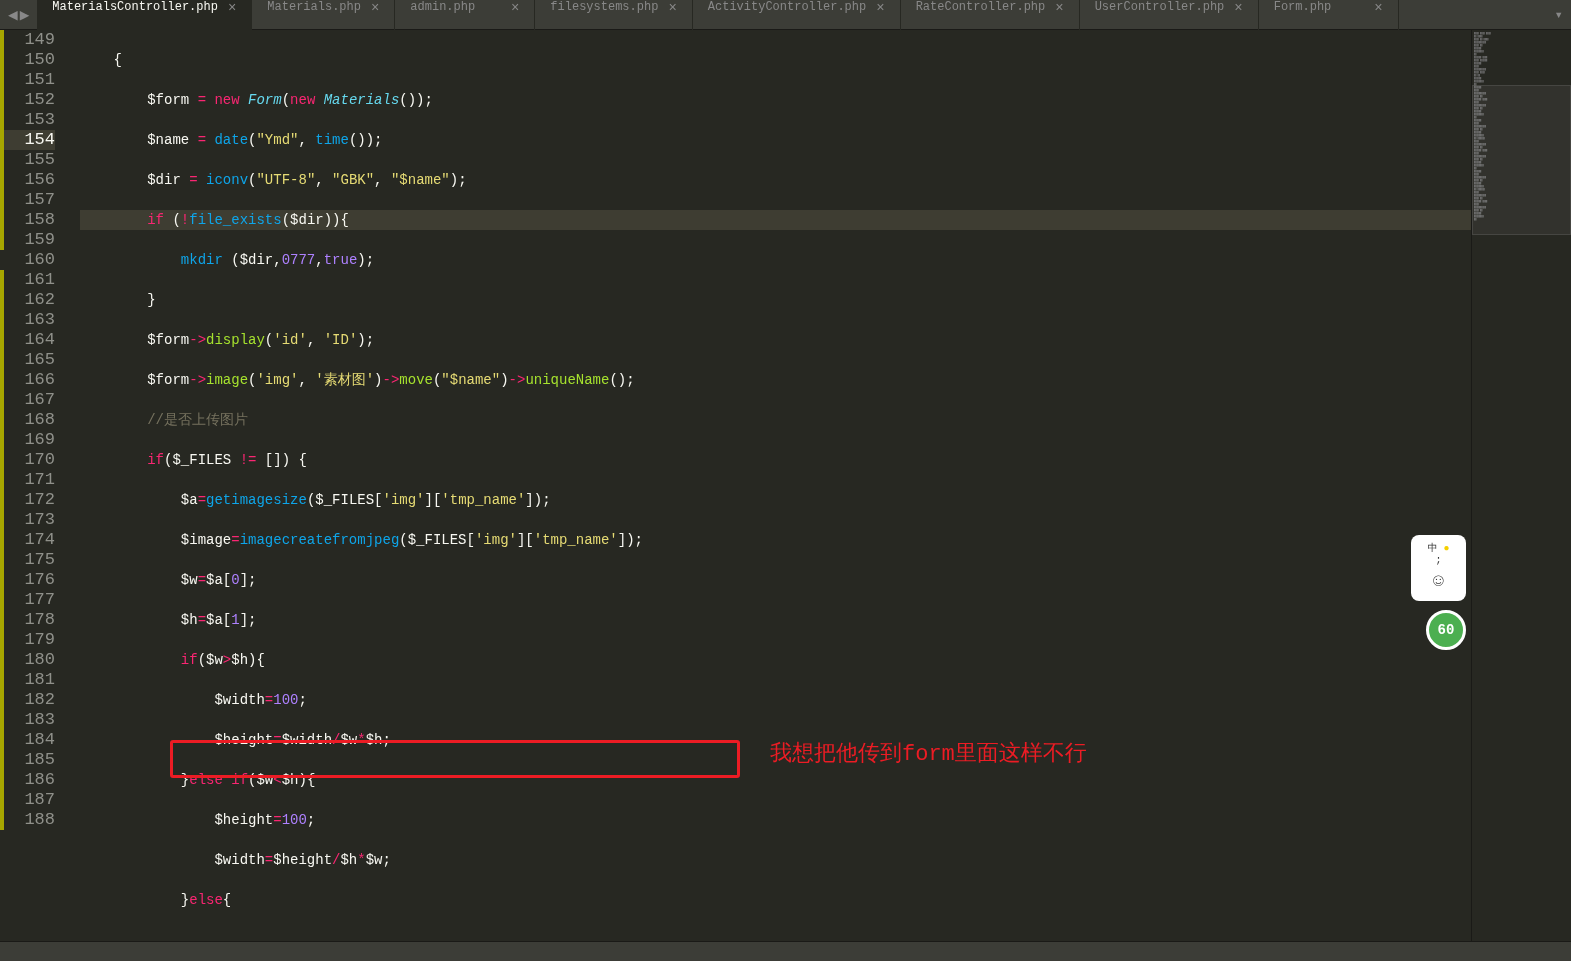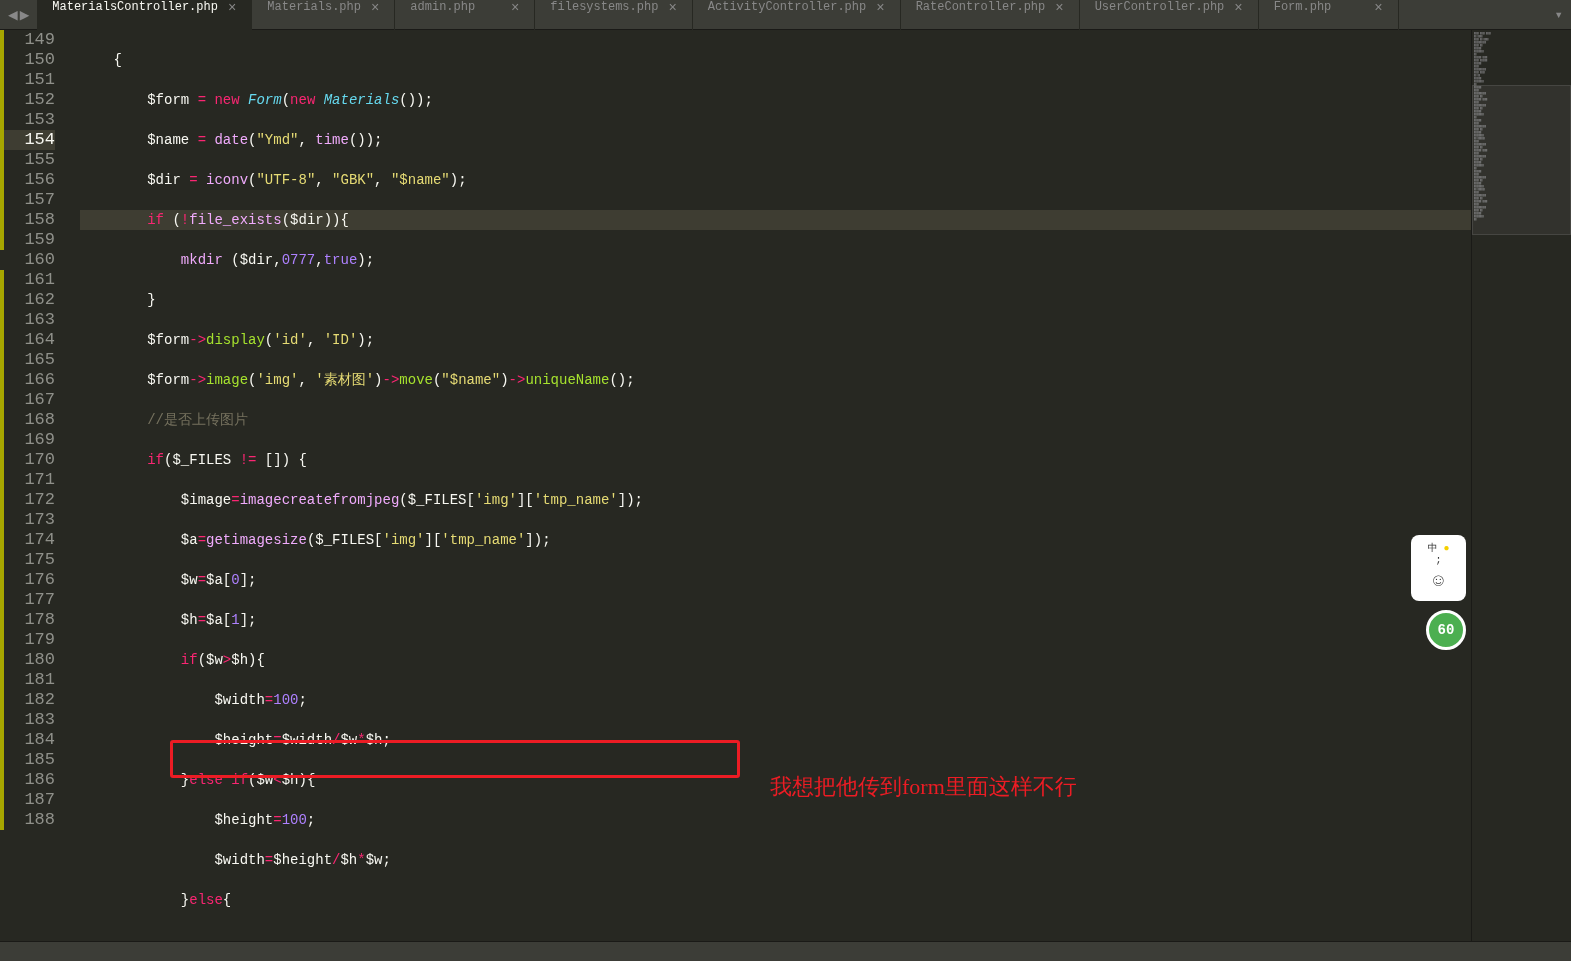--- a/index.html
+++ b/index.html
@@ -132,40 +132,39 @@
       left: 0;
       right: 0;
       top: 55px;
       height: 150px;
       background: rgba(255,255,255,0.05);
       border: 1px solid rgba(255,255,255,0.1);
     }
     
     .kw-red { color: #f92672; }
     .kw-blue { color: #66d9ef; font-style: italic; }
-    .kw-blue-ni { color: #f0abfc; }
+    .kw-blue-ni { color: #0ea5e9; }
     .fn-green { color: #a6e22e; }
     .str { color: #e6db74; }
     .num { color: #ae81ff; }
     .comment { color: #75715e; }
     
     .annotation-box {
       position: absolute;
       border: 3px solid #ec1c24;
       border-radius: 3px;
       background: transparent;
       pointer-events: none;
     }
     .annotation-text {
       position: absolute;
       color: #ec1c24;
       font-size: 22px;
-      font-family: Liberation Serif, serif;
+      font-family: Liberation Mono, monospace;
       pointer-events: none;
-      margin-top: 32px;
     }
     .badge {
       position: absolute;
       right: 105px;
       top: 535px;
       width: 55px;
       height: 66px;
       background: #fff;
       border-radius: 8px;
       display: flex;
@@ -310,22 +309,22 @@
 <div class="code-line">        <span>$form </span><span class="kw-red">=</span><span class="kw-red"> new</span><span class="kw-blue"> Form</span><span>(</span><span class="kw-red">new</span><span class="kw-blue"> Materials</span><span>());</span></div>
 <div class="code-line">        <span>$name </span><span class="kw-red">=</span><span class="kw-blue-ni"> date</span><span>(</span><span class="str">"Ymd"</span><span>, </span><span class="kw-blue-ni">time</span><span>());</span></div>
 <div class="code-line">        <span>$dir </span><span class="kw-red">=</span><span class="kw-blue-ni"> iconv</span><span>(</span><span class="str">"UTF-8"</span><span>, </span><span class="str">"GBK"</span><span>, </span><span class="str">"$name"</span><span>);</span></div>
 <div class="code-line current">        <span class="kw-red">if</span><span> (</span><span class="kw-red">!</span><span class="kw-blue-ni">file_exists</span><span>($dir)){</span></div>
 <div class="code-line">            <span class="kw-blue-ni">mkdir</span><span> ($dir,</span><span class="num">0777</span><span>,</span><span class="num">true</span><span>);</span></div>
 <div class="code-line">        <span>}</span></div>
 <div class="code-line">        <span>$form</span><span class="kw-red">-&gt;</span><span class="fn-green">display</span><span>(</span><span class="str">'id'</span><span>, </span><span class="str">'ID'</span><span>);</span></div>
 <div class="code-line">        <span>$form</span><span class="kw-red">-&gt;</span><span class="fn-green">image</span><span>(</span><span class="str">'img'</span><span>, </span><span class="str">'素材图'</span><span>)</span><span class="kw-red">-&gt;</span><span class="fn-green">move</span><span>(</span><span class="str">"$name"</span><span>)</span><span class="kw-red">-&gt;</span><span class="fn-green">uniqueName</span><span>();</span></div>
 <div class="code-line">        <span class="comment">//是否上传图片</span></div>
 <div class="code-line">        <span class="kw-red">if</span><span>($_FILES </span><span class="kw-red">!=</span><span> []) {</span></div>
+<div class="code-line">            <span>$a</span><span class="kw-red">=</span><span class="kw-blue-ni">getimagesize</span><span>($_FILES[</span><span class="str">'img'</span><span>][</span><span class="str">'tmp_name'</span><span>]);</span></div>
 <div class="code-line">            <span>$image</span><span class="kw-red">=</span><span class="kw-blue-ni">imagecreatefromjpeg</span><span>($_FILES[</span><span class="str">'img'</span><span>][</span><span class="str">'tmp_name'</span><span>]);</span></div>
-<div class="code-line">            <span>$a</span><span class="kw-red">=</span><span class="kw-blue-ni">getimagesize</span><span>($_FILES[</span><span class="str">'img'</span><span>][</span><span class="str">'tmp_name'</span><span>]);</span></div>
 <div class="code-line">            <span>$w</span><span class="kw-red">=</span><span>$a[</span><span class="num">0</span><span>];</span></div>
 <div class="code-line">            <span>$h</span><span class="kw-red">=</span><span>$a[</span><span class="num">1</span><span>];</span></div>
 <div class="code-line">            <span class="kw-red">if</span><span>($w</span><span class="kw-red">&gt;</span><span>$h){</span></div>
 <div class="code-line">                <span>$width</span><span class="kw-red">=</span><span class="num">100</span><span>;</span></div>
 <div class="code-line">                <span>$height</span><span class="kw-red">=</span><span>$width</span><span class="kw-red">/</span><span>$w</span><span class="kw-red">*</span><span>$h;</span></div>
 <div class="code-line">            <span>}</span><span class="kw-red">else</span><span class="kw-red"> if</span><span>($w</span><span class="kw-red">&lt;</span><span>$h){</span></div>
 <div class="code-line">                <span>$height</span><span class="kw-red">=</span><span class="num">100</span><span>;</span></div>
 <div class="code-line">                <span>$width</span><span class="kw-red">=</span><span>$height</span><span class="kw-red">/</span><span>$h</span><span class="kw-red">*</span><span>$w;</span></div>
 <div class="code-line">            <span>}</span><span class="kw-red">else</span><span>{</span></div>
 

